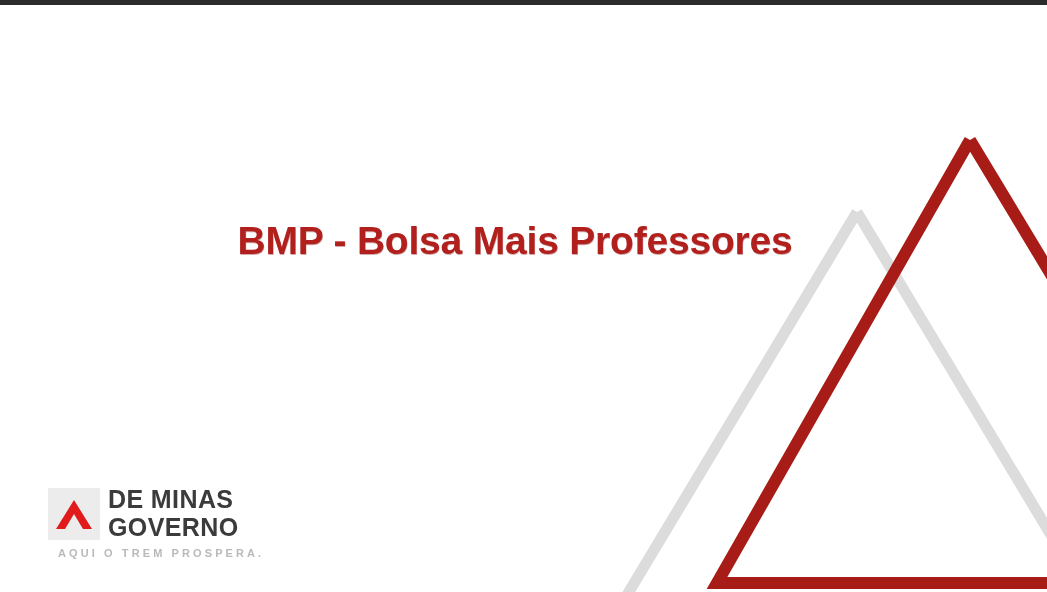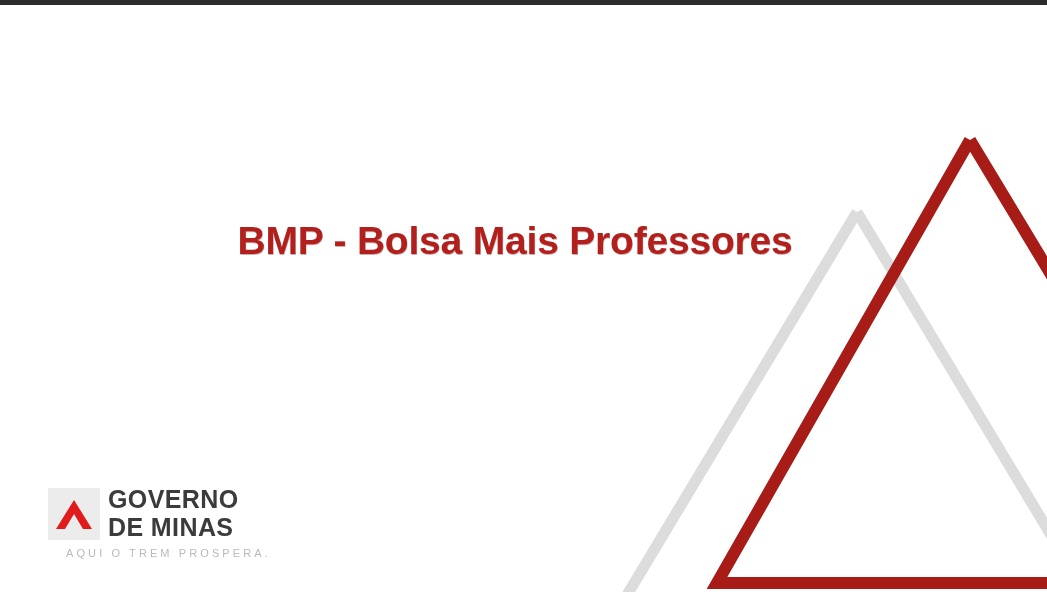--- a/index.html
+++ b/index.html
@@ -90,23 +90,23 @@
     font-weight: bold;
     font-size: 25px;
     letter-spacing: 0.4px;
     color: #3b3b3b;
     display: block;
     white-space: pre;
   }
   #logo-wordmark .wline + .wline { margin-top: 3px; }
   #logo-tagline {
     margin-top: 7px;
-    margin-left: 18px;
+    margin-left: 10px;
     font-size: 11px;
-    font-weight: normal;
+    font-weight: bold;
     letter-spacing: 3.1px;
     color: #b9b9b9;
     white-space: pre;
   }
 </style>
 </head>
 <body>
 
 <div id="slide">
 
@@ -123,20 +123,20 @@
     <span class="tline" id="title-line-1">BMP - Bolsa Mais Professores</span>
   </div>
 
   <div id="logo">
     <div id="logo-row">
       <svg id="logo-mark" viewBox="0 0 52 52">
         <rect x="0" y="0" width="52" height="52" fill="#ececec"></rect>
         <path d="M 26 12 L 44 41 L 35 41 L 26 26 L 17 41 L 8 41 Z" fill="#e11b1b"></path>
       </svg>
       <div id="logo-wordmark">
+        <span class="wline">DE MINAS</span>
         <span class="wline">GOVERNO</span>
-        <span class="wline">DE MINAS</span>
       </div>
     </div>
     <div id="logo-tagline">AQUI O TREM PROSPERA.</div>
   </div>
 
 </div>
 
 </body></html>

